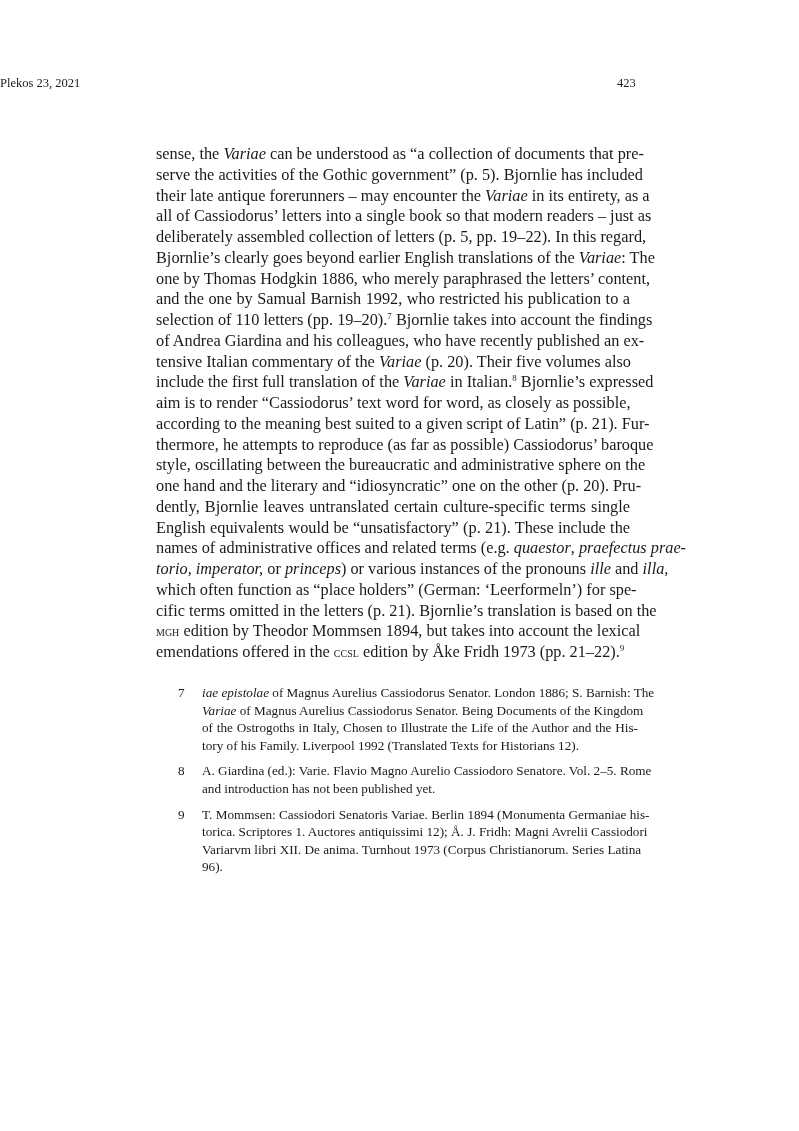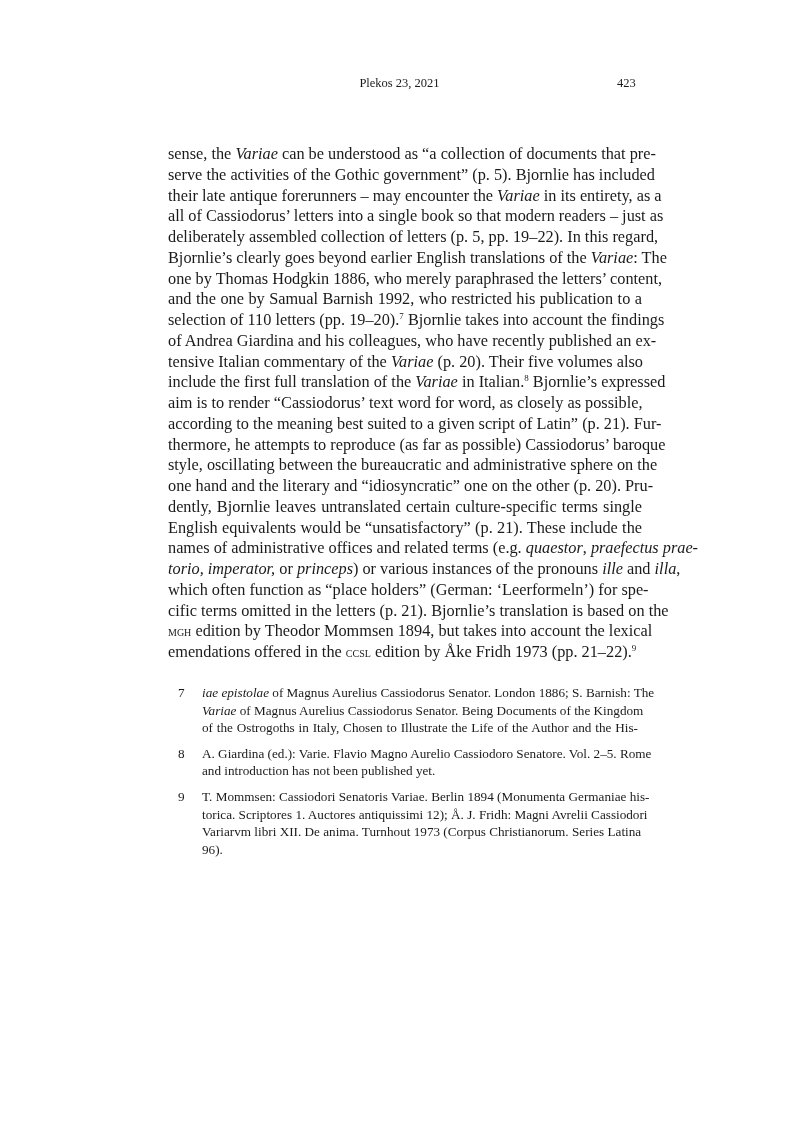--- a/index.html
+++ b/index.html
@@ -1,21 +1,21 @@
 <!DOCTYPE html>
 <html><head>
 <meta charset="utf-8">
 <style>
   html, body { margin:0; padding:0; background:#ffffff; }
   body { width:799px; height:1131px; position:relative; overflow:hidden;
          font-family:"Liberation Serif", "DejaVu Serif", serif; color:#1a1a1a; }
   .running-head { position:absolute; top:72px; left:0; width:799px; height:20px; font-size:12.5px; }
-  .running-head .journal { position:absolute; left:0; width:799px; text-align:center; top:4px; }
+  .running-head .journal { position:absolute; left:0; width:799px; top:4px; }
   .running-head .pageno { position:absolute; left:617px; top:4px; }
-  .body-text { position:absolute; left:168px; top:144px; width:474px;
+  .body-text { position:absolute; left:156px; top:144px; width:474px;
                font-size:16.3px; line-height:20.75px; text-align:justify; hyphens:manual; }
   .line { display:block; text-align:justify; text-align-last:justify; white-space:nowrap; overflow:visible; height:20.75px; }
   .line.last { text-align-last:left; }
   i { font-style:italic; }
   .sc { font-variant:small-caps; font-size:0.92em; }
   sup { font-size:0.55em; vertical-align:0.7em; line-height:0; }
   .footnotes { position:absolute; left:164px; top:684px; width:474px; font-size:13.2px; line-height:17.6px; }
   .fn { position:relative; margin-bottom:8px; }
   .fn .num { position:absolute; left:14px; top:0; }
   .fn .txt { margin-left:38px; }
@@ -57,20 +57,21 @@
     <span class="line last">emendations offered in the <span class="sc">ccsl</span> edition by Åke Fridh 1973 (pp. 21–22).<sup>9</sup></span>
   </div>
 
 <div class="footnotes" id="fns">
     <div class="fn">
       <span class="num">7</span>
       <div class="txt">
         <span class="line"><i>iae epistolae</i> of Magnus Aurelius Cassiodorus Senator. London 1886; S. Barnish: The</span>
         <span class="line"><i>Variae</i> of Magnus Aurelius Cassiodorus Senator. Being Documents of the Kingdom</span>
         <span class="line">of the Ostrogoths in Italy, Chosen to Illustrate the Life of the Author and the His-</span>
+        <span class="line last">tory of his Family. Liverpool 1992 (Translated Texts for Historians 12).</span>
       </div>
     </div>
     <div class="fn">
       <span class="num">8</span>
       <div class="txt">
         <span class="line">A. Giardina (ed.): Varie. Flavio Magno Aurelio Cassiodoro Senatore. Vol. 2–5. Rome</span>
         <span class="line last">and introduction has not been published yet.</span>
       </div>
     </div>
     <div class="fn">

